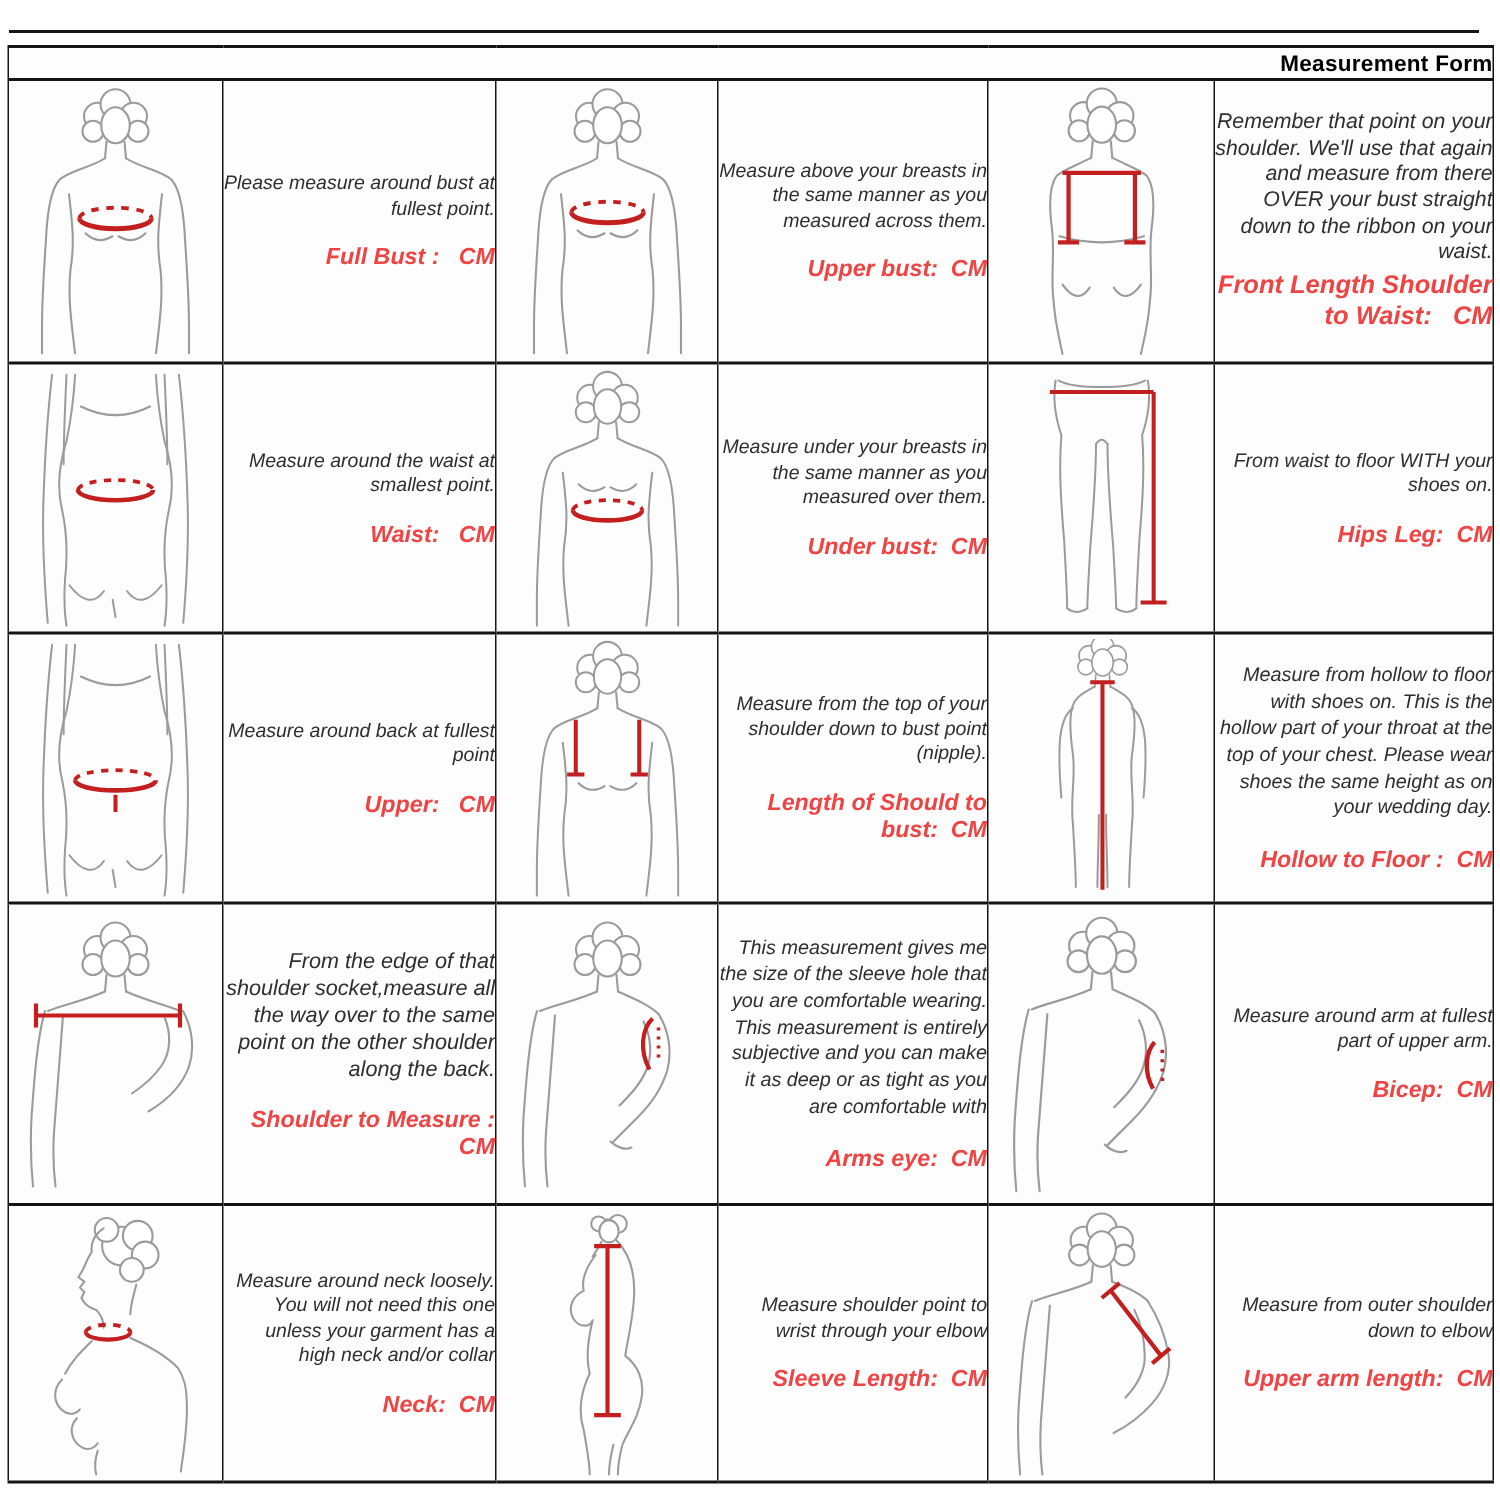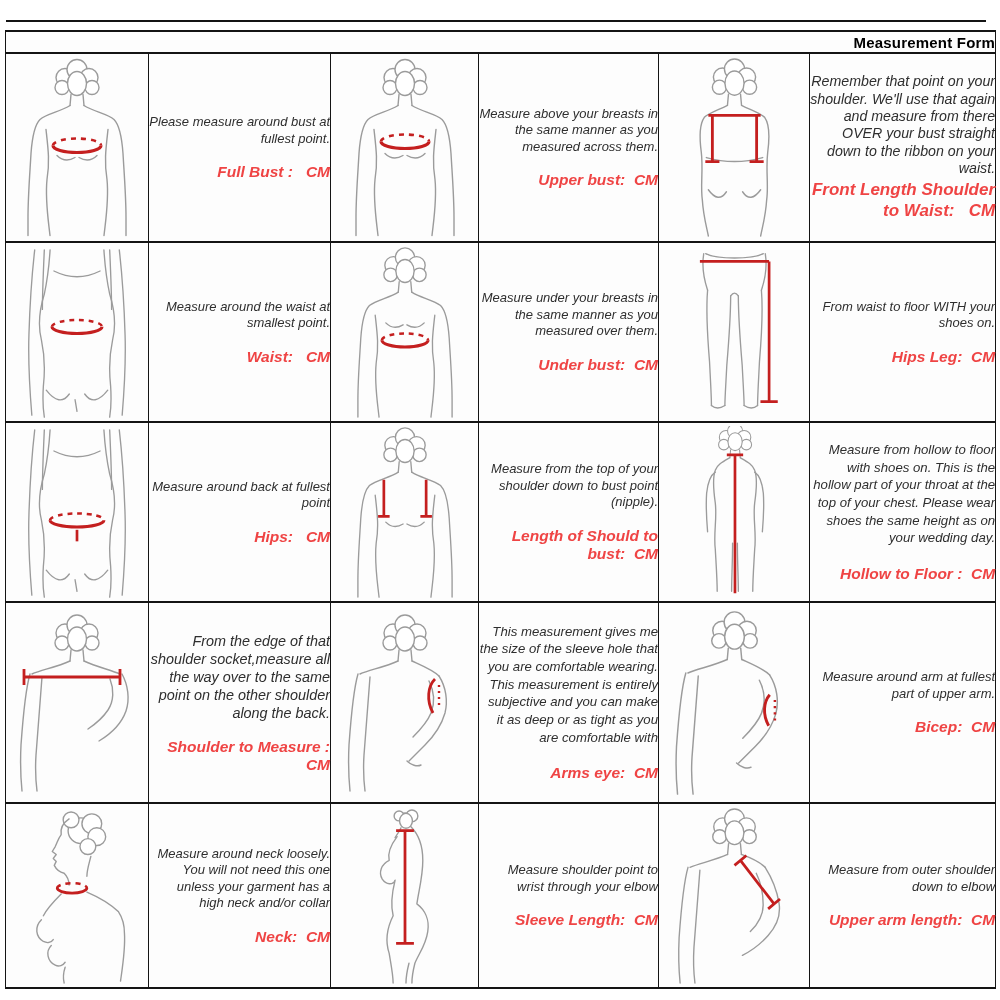--- a/index.html
+++ b/index.html
@@ -180,21 +180,21 @@
     <td class="fig">
       <svg class="figure" width="140" height="173" viewBox="0 0 140 180" preserveAspectRatio="xMidYMid meet">
         <use href="#torso-headless"></use>
         <path class="rdash" d="M42,98 A28 7 0 0 1 98,98"></path>
         <path class="rt" d="M42,98 A28 7 0 0 0 98,98"></path>
         <path class="r" d="M70,108 L70,120"></path>
       </svg>
     </td>
     <td class="txt">
       <p class="desc">Measure around back at fullest point</p>
-      <p class="label">Hips:   CM</p>
+      <p class="label">Upper:   CM</p>
     </td>
     <td class="fig">
       <svg class="figure" width="140" height="173" viewBox="0 0 140 180" preserveAspectRatio="xMidYMid meet">
         <use href="#head-front"></use>
             <use href="#torso-front"></use>
         <path class="g" d="M50,100 Q58,108 68,102 M72,102 Q82,108 90,100"></path>
         <path class="r" d="M48,56 L48,94 M92,56 L92,94"></path>
         <path class="r" d="M42,94 L54,94 M86,94 L98,94"></path>
       </svg>
     </td>

